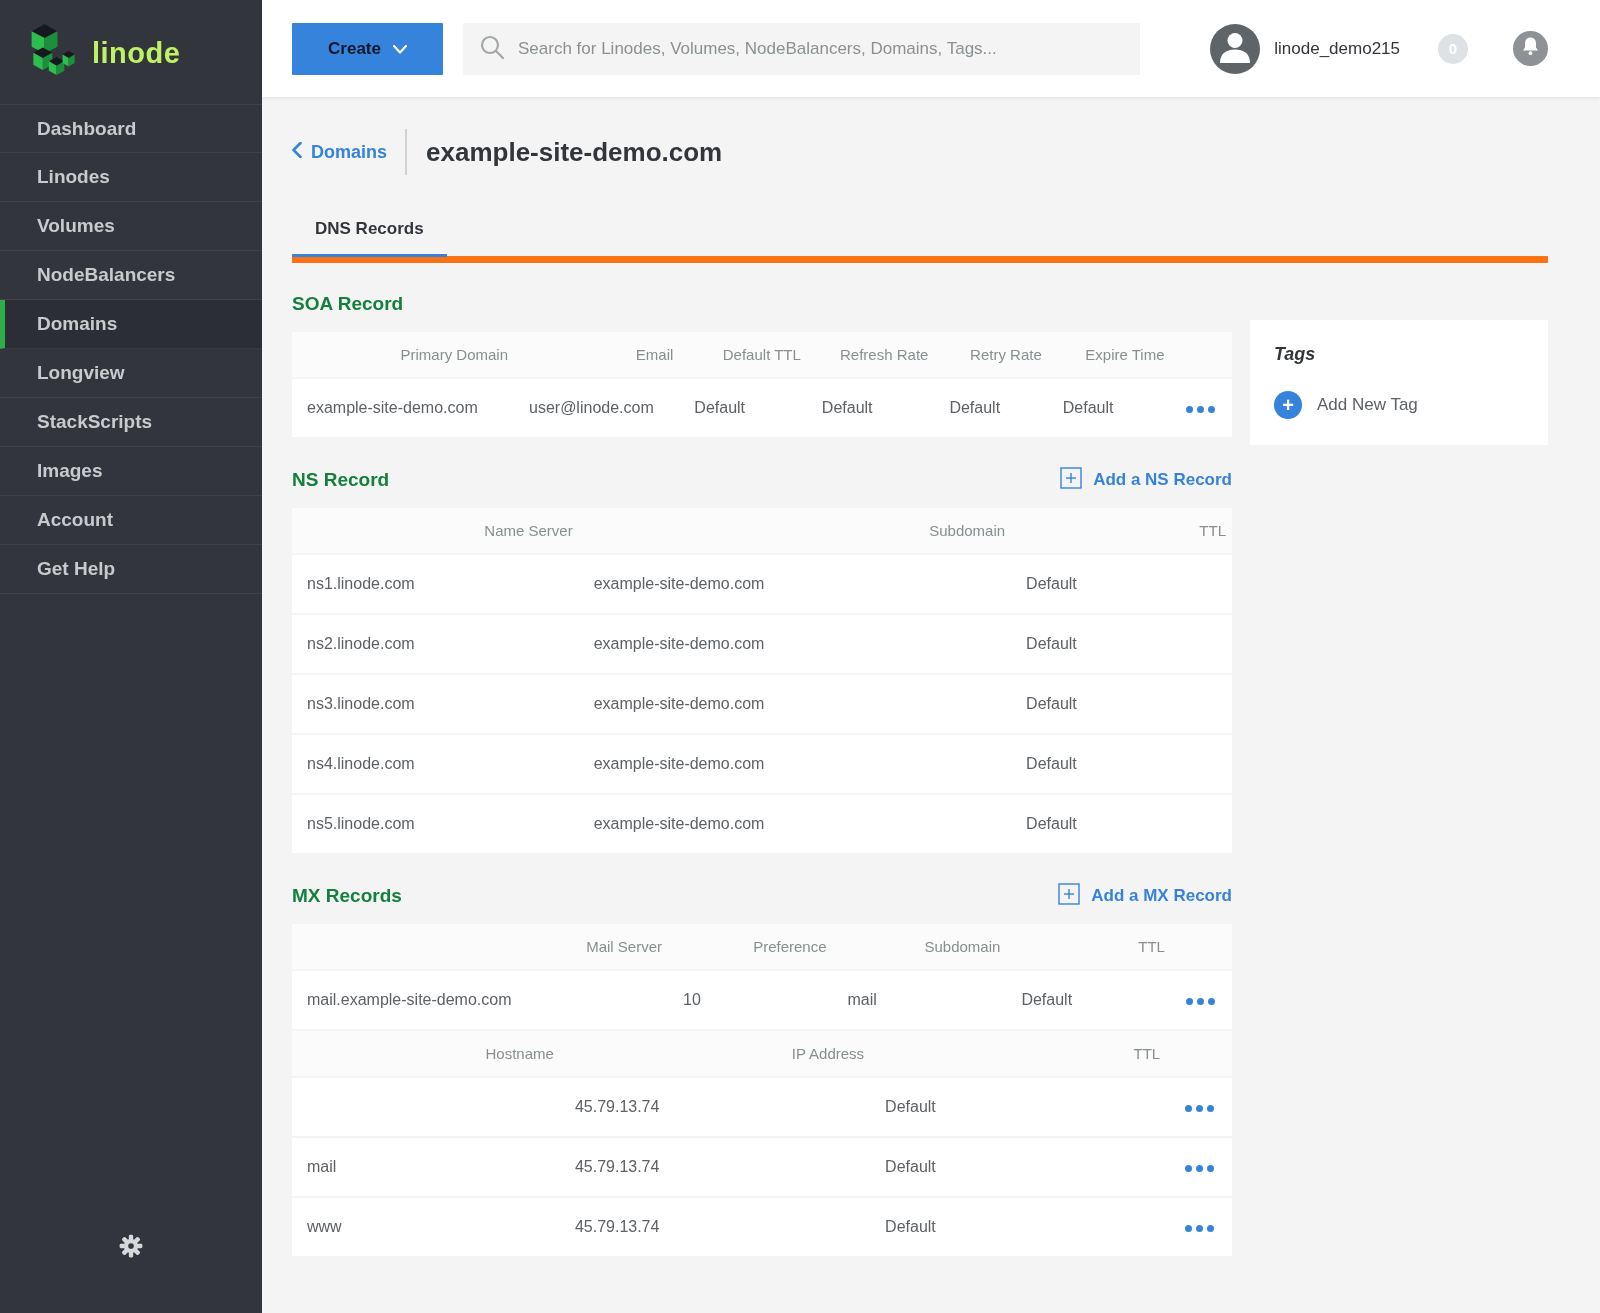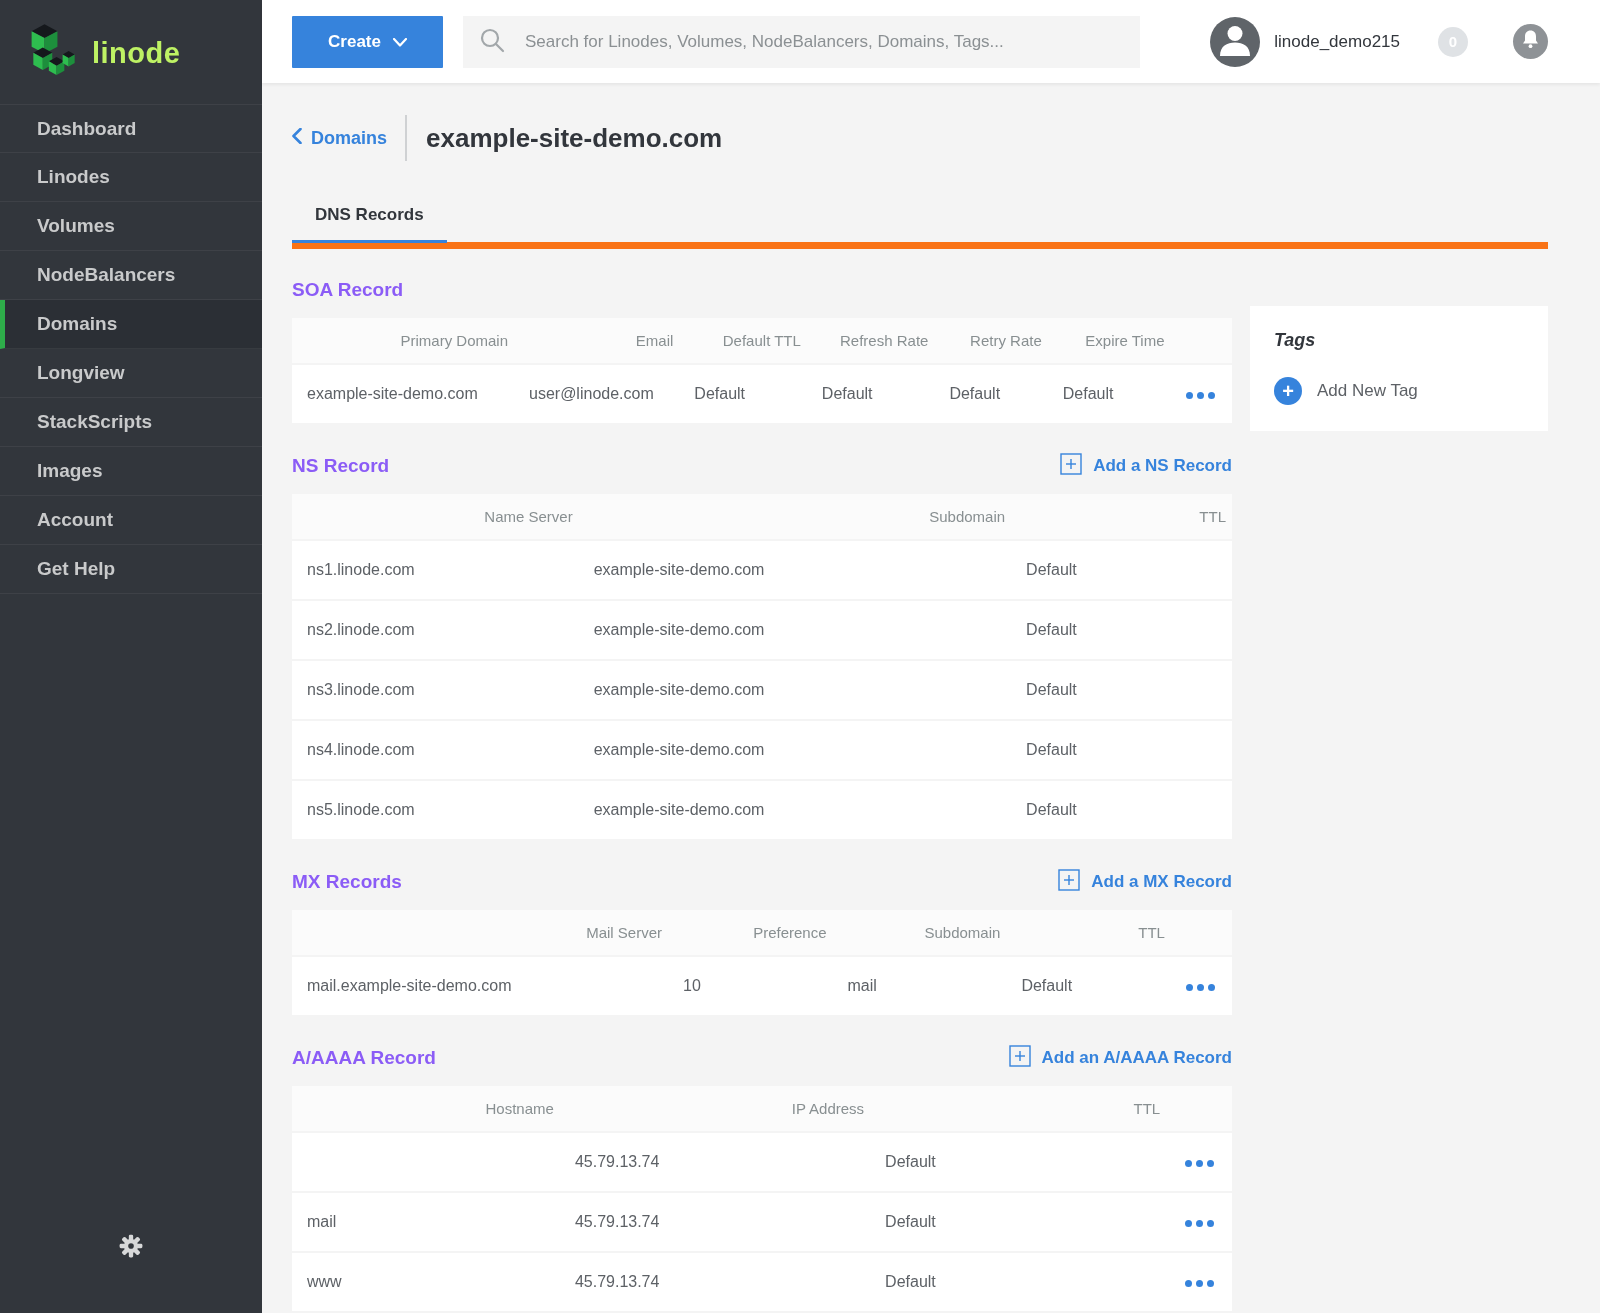--- a/index.html
+++ b/index.html
@@ -18,25 +18,25 @@
   .nav-item:first-child { border-top:1px solid rgba(255,255,255,0.06); }
   .nav-item.active { background:#2b2f35; border-left:5px solid #2ead4a; padding-left:32px; }
   .gear-btn { position:absolute; bottom:50px; left:0; right:0; display:flex; justify-content:center; cursor:pointer; }
 
   
   .main { flex:1; display:flex; flex-direction:column; }
 
   
   .topbar { height:97px; background:#fff; display:flex; align-items:center;
             padding:0 52px 0 30px; box-shadow:0 2px 3px rgba(0,0,0,0.06); position:relative; z-index:2; }
-  .create-btn { width:151px; height:52px; background:#3683dc; color:#ffffff; border:none; border-radius:1px;
+  .create-btn { width:151px; height:52px; background:#3683dc; color:#0f172a; border:none; border-radius:1px;
                 font-family:inherit; font-size:17px; font-weight:700; display:flex; align-items:center;
                 justify-content:center; gap:12px; cursor:pointer; }
   .search-box { width:677px; height:52px; margin-left:20px; background:#f4f4f4; display:flex;
-                align-items:center; gap:20px; padding:0 16px; }
+                align-items:center; gap:13px; padding:0 16px; }
   .search-box input { flex:1; border:none; background:transparent; outline:none;
                       font-family:inherit; font-size:17px; color:#606469; }
   .search-box input::placeholder { color:#8b9093; }
   .user-area { margin-left:auto; display:flex; align-items:center; }
   .avatar { width:50px; height:50px; border-radius:50%; background:#5f6469; display:flex;
             align-items:center; justify-content:center; overflow:hidden; cursor:pointer; }
   .username { margin-left:14px; font-size:17px; color:#32363c; cursor:pointer; }
   .count-badge { margin-left:38px; width:30px; height:30px; border-radius:50%; background:#dfe2e5;
                  color:#fff; font-size:15px; font-weight:700; display:flex; align-items:center;
                  justify-content:center; cursor:pointer; }
@@ -53,21 +53,21 @@
 
   .tabbar { margin-top:34px; border-bottom:7px solid #f97316; }
   .tab { display:inline-block; padding:10px 23px 15px; font-size:17px; font-weight:600;
          color:#32363c; border-bottom:3px solid transparent; margin-bottom:-1px; cursor:pointer; }
   .tab.active { border-bottom-color:#3683dc; }
 
   .body-grid { display:grid; grid-template-columns:1fr 298px; gap:18px; align-items:start; }
 
   
   .sec-head { display:flex; align-items:center; justify-content:space-between; margin:26px 0 13px; height:30px; }
-  .sec-head h2 { font-size:19px; font-weight:700; color:#8b5cf6; }
+  .sec-head h2 { font-size:19px; font-weight:700; color:#15803d; }
   .add-link { display:flex; align-items:center; gap:11px; color:#3683dc; font-size:17px;
               font-weight:700; cursor:pointer; }
 
   table { width:100%; border-collapse:collapse; table-layout:fixed; background:#fff; }
   thead th { background:#fbfbfb; text-align:right; font-weight:400; font-size:15px; color:#888f91;
              padding:14px 6px 14px 15px; border-bottom:2px solid #f4f4f4; white-space:nowrap;
              overflow:hidden; }
   tbody td { font-size:16px; color:#5d6166; padding:20px 6px 20px 15px; border-bottom:2px solid #f4f4f4;
              white-space:nowrap; overflow:hidden; }
   td.actions { text-align:right; padding-right:18px; }
@@ -328,31 +328,20 @@
                     <td class="actions"><div class="dots">
                         <i></i>
                         <i></i>
                         <i></i>
                       </div></td>
                   </tr>
                 </tbody>
               </table>
             </section>
             <section class="record-section">
-              <div class="sec-head">
-                <h2>A/AAAA Record</h2>
-                <a class="add-link">
-                  <span><svg width="22" height="22" viewBox="0 0 22 22">
-                      <rect x="1" y="1" width="20" height="20" fill="none" stroke="#3683dc" stroke-width="1.4"></rect>
-                      <line x1="11" y1="6" x2="11" y2="16" stroke="#3683dc" stroke-width="1.4"></line>
-                      <line x1="6" y1="11" x2="16" y2="11" stroke="#3683dc" stroke-width="1.4"></line>
-                    </svg></span>
-                  <span>Add an A/AAAA Record</span>
-                </a>
-              </div>
               <table class="sec-a">
                 <thead>
                   <tr>
                     <th>Hostname</th>
                     <th>IP Address</th>
                     <th>TTL</th>
                     <th></th>
                   </tr>
                 </thead>
                 <tbody>

